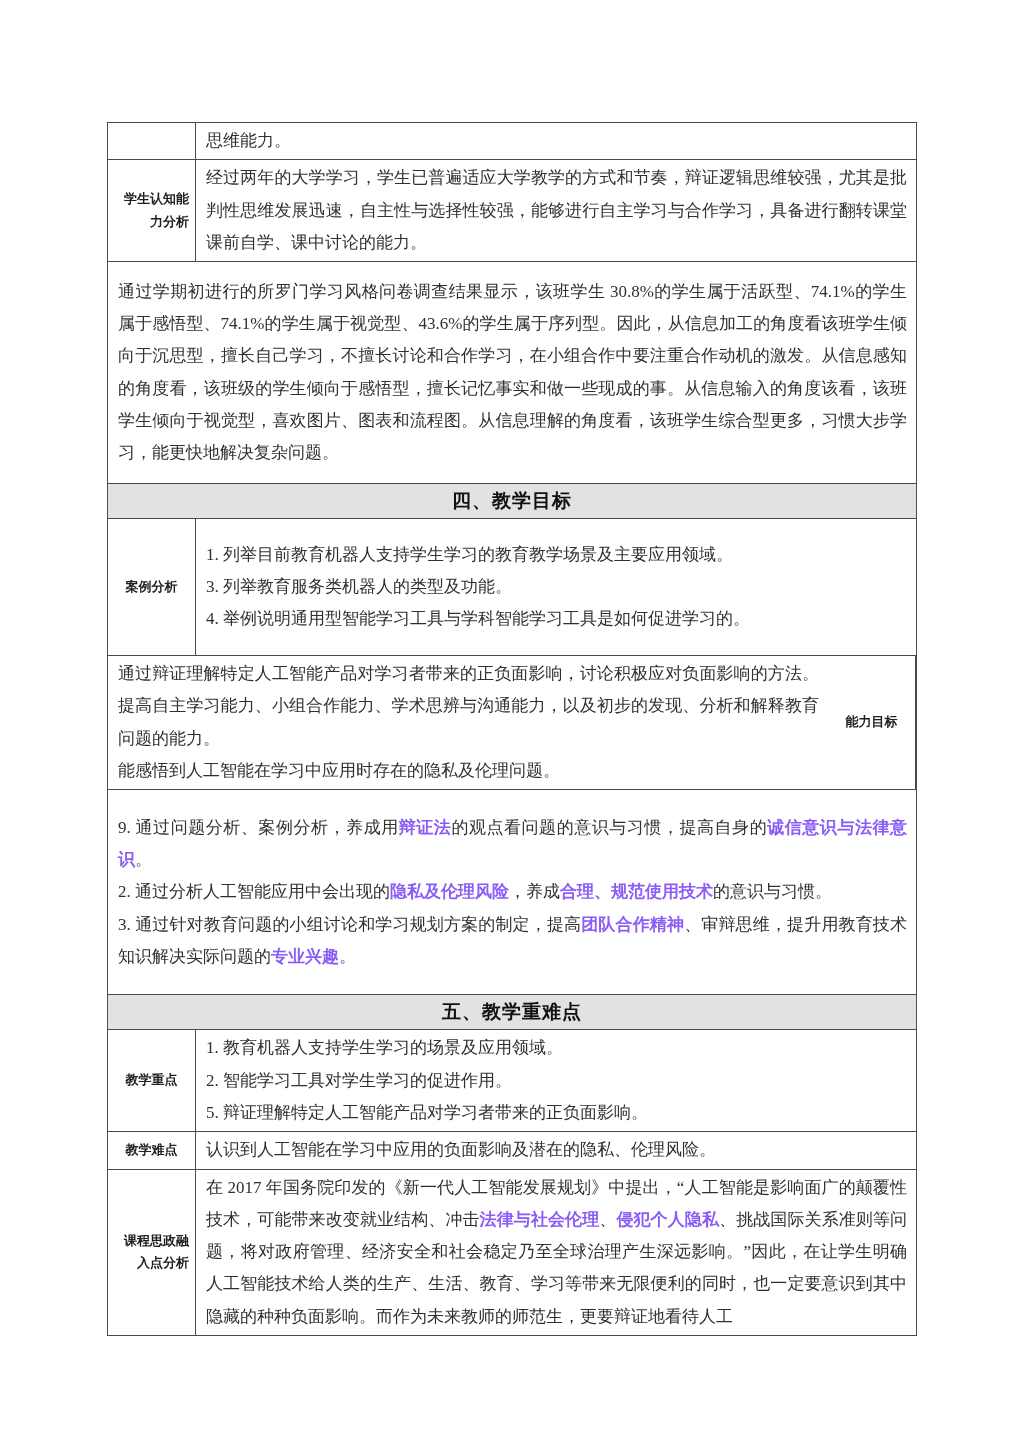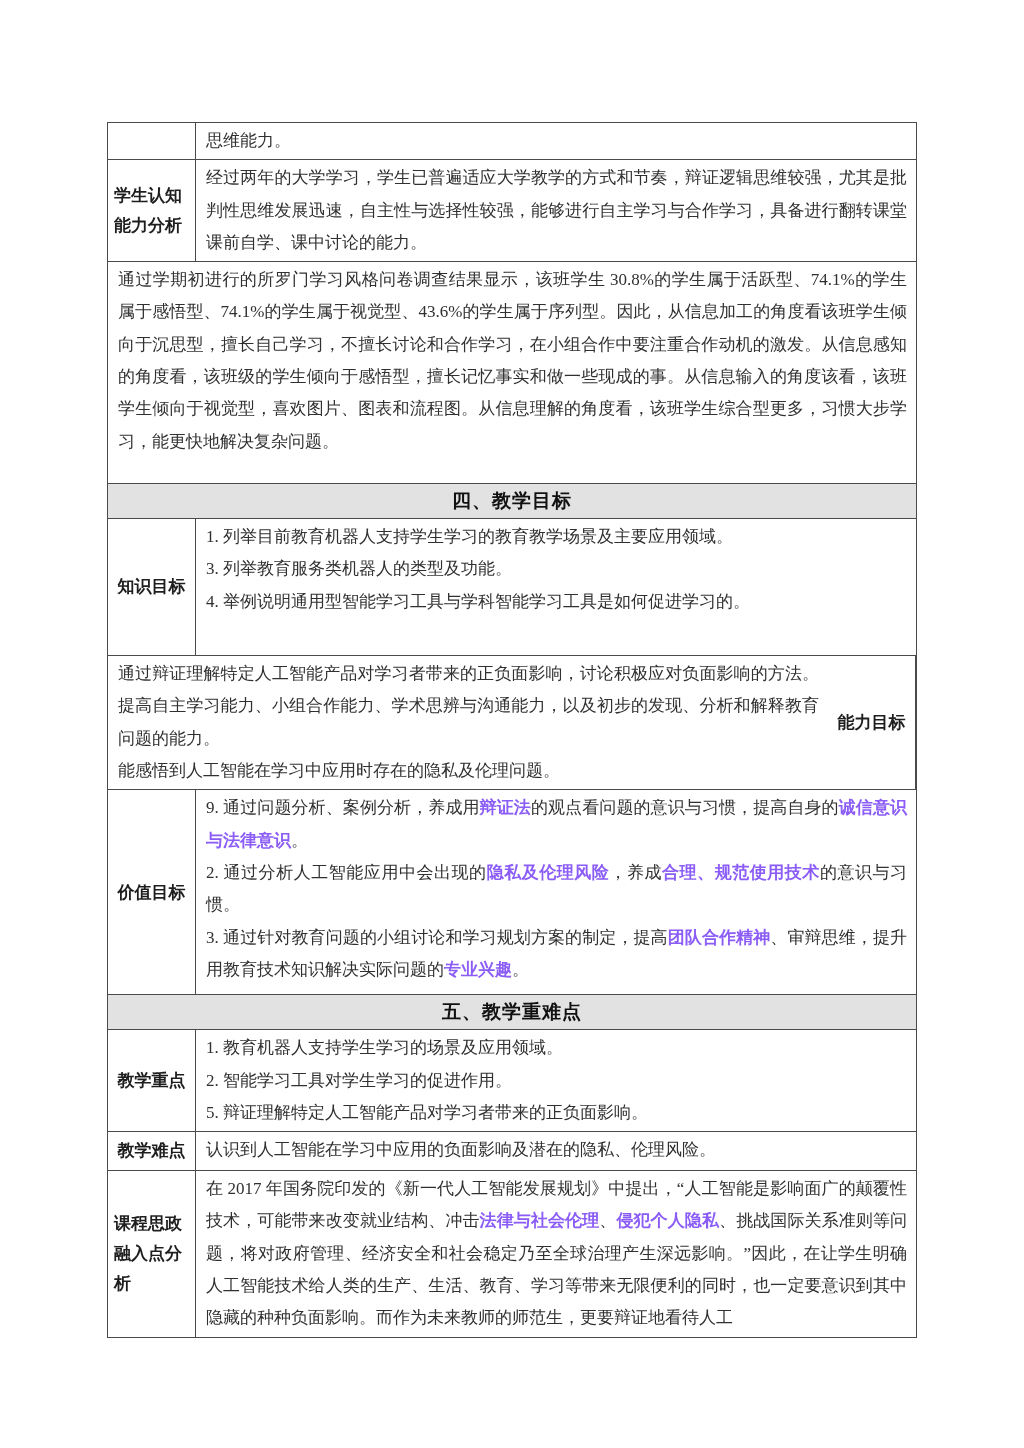--- a/index.html
+++ b/index.html
@@ -26,33 +26,33 @@
   .doc-table > div { border-top: 1px solid #4a4a4a; }
   .doc-table > div:first-child { border-top: none; }
 
   .t-row { display: flex; align-items: stretch; box-sizing: border-box; }
 
   .cell { box-sizing: border-box; }
   .cell.label {
     flex: 0 0 88px; width: 88px;
     border-right: 1px solid #4a4a4a;
     display: flex; align-items: center; justify-content: center;
-    text-align: left;
+    text-align: right;
     font-family: "Liberation Sans", "DejaVu Sans", sans-serif;
     font-weight: 700;
-    font-size: 17px; line-height: 1.75;
+    font-size: 13px; line-height: 1.75;
     color: #1e1e1e;
     padding: 4px 6px;
   }
   .cell.content {
     flex: 1 1 auto;
     padding: 2px 9px 2px 10px;
     font-size: 17px; line-height: 1.9;
     text-align: justify;
-    display: flex; flex-direction: column; justify-content: flex-start;
+    display: flex; flex-direction: column; justify-content: center;
   }
   .cell.content p.para { margin: 0; }
   .cell.content b { color: #8b5cf6; }
 
   .sec-row {
     background: #e2e2e2;
     min-height: 35px;
     display: flex; align-items: center; justify-content: center;
     font-family: "Liberation Sans", "DejaVu Sans", sans-serif;
     font-weight: 700; font-size: 19px; color: #111111;
@@ -94,38 +94,37 @@
 
     <div class="t-row row-style">
       <div class="cell content">
         <p class="para"><span>通过学期初进行的所罗门学习风格问卷调查结果显示，该班学生 30.8%的学生属于活跃型、74.1%的学生属于感悟型、74.1%的学生属于视觉型、43.6%的学生属于序列型。因此，从信息加工的角度看该班学生倾向于沉思型，擅长自己学习，不擅长讨论和合作学习，在小组合作中要注重合作动机的激发。从信息感知的角度看，该班级的学生倾向于感悟型，擅长记忆事实和做一些现成的事。从信息输入的角度该看，该班学生倾向于视觉型，喜欢图片、图表和流程图。从信息理解的角度看，该班学生综合型更多，习惯大步学习，能更快地解决复杂问题。</span></p>
       </div>
     </div>
 
     <div class="sec-row">四、教学目标</div>
 
     <div class="t-row row-knowledge">
-      <div class="cell label">知识目标</div>
+      <div class="cell label">案例分析</div>
       <div class="cell content">
         <p class="para"><span>1. 列举目前教育机器人支持学生学习的教育教学场景及主要应用领域。</span></p>
         <p class="para"><span>3. 列举教育服务类机器人的类型及功能。</span></p>
         <p class="para"><span>4. 举例说明通用型智能学习工具与学科智能学习工具是如何促进学习的。</span></p>
       </div>
     </div>
 
     <div class="t-row row-ability">
       <div class="cell content">
         <p class="para"><span>通过辩证理解特定人工智能产品对学习者带来的正负面影响，讨论积极应对负面影响的方法。提高自主学习能力、小组合作能力、学术思辨与沟通能力，以及初步的发现、分析和解释教育问题的能力。</span></p>
         <p class="para"><span>能感悟到人工智能在学习中应用时存在的隐私及伦理问题。</span></p>
       </div>
       <div class="cell label">能力目标</div>
     </div>
 
     <div class="t-row row-value">
-      <div class="cell label">价值目标</div>
       <div class="cell content">
         <p class="para"><span>9. 通过问题分析、案例分析，养成用</span><b>辩证法</b><span>的观点看问题的意识与习惯，提高自身的</span><b>诚信意识与法律意识</b><span>。</span></p>
         <p class="para"><span>2. 通过分析人工智能应用中会出现的</span><b>隐私及伦理风险</b><span>，养成</span><b>合理、规范使用技术</b><span>的意识与习惯。</span></p>
         <p class="para"><span>3. 通过针对教育问题的小组讨论和学习规划方案的制定，提高</span><b>团队合作精神</b><span>、审辩思维，提升用教育技术知识解决实际问题的</span><b>专业兴趣</b><span>。</span></p>
       </div>
     </div>
 
     <div class="sec-row">五、教学重难点</div>
 
     <div class="t-row row-keypoints">

